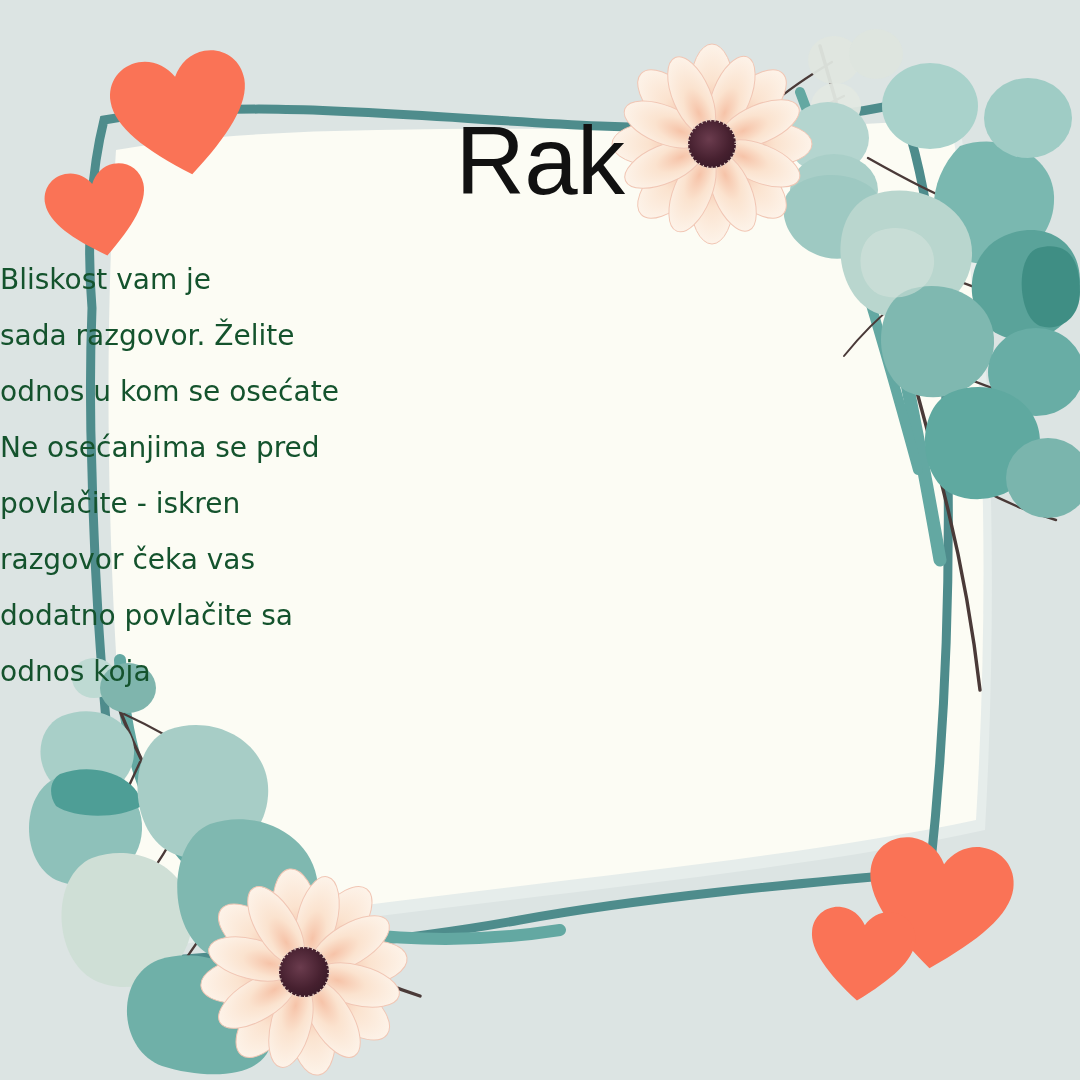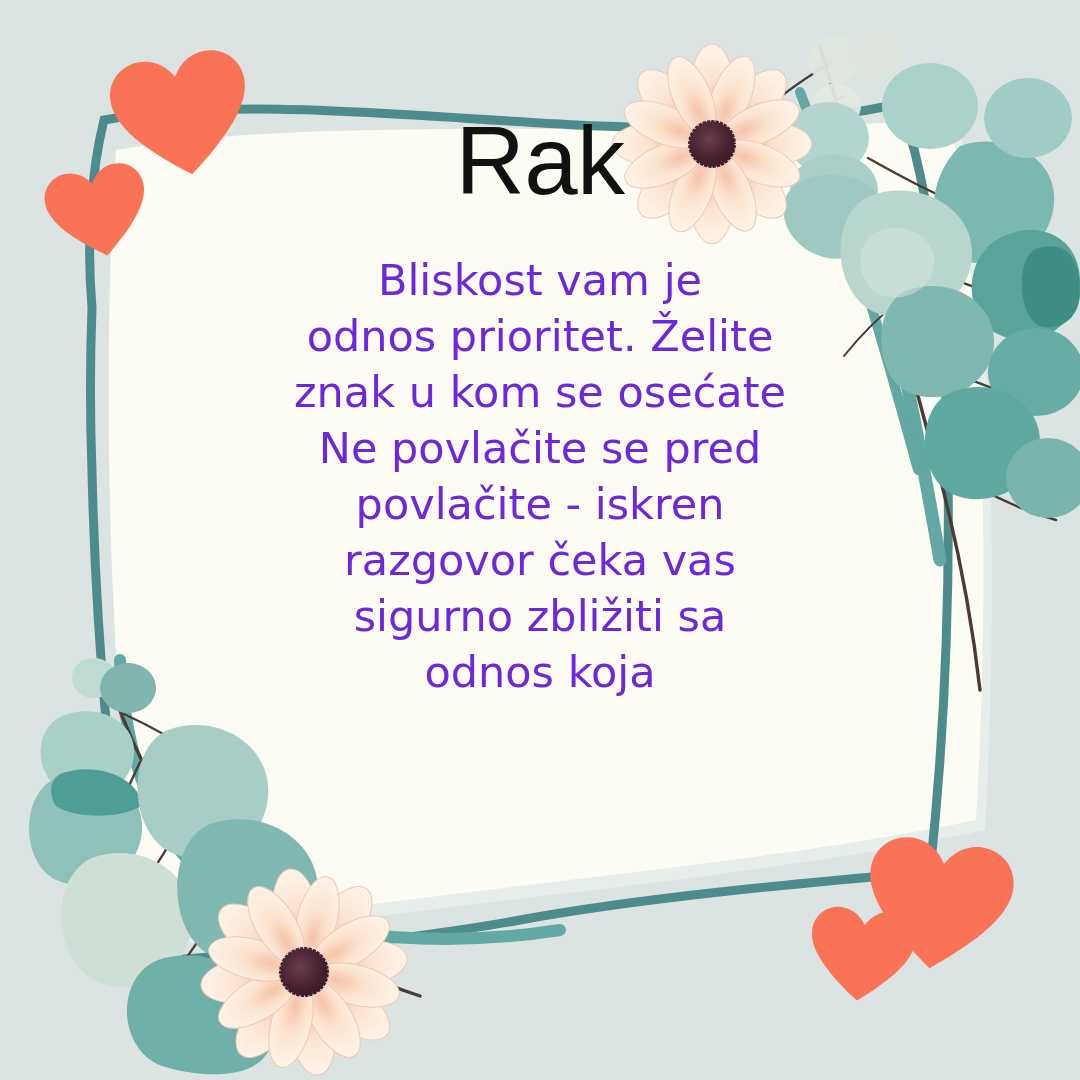--- a/index.html
+++ b/index.html
@@ -43,24 +43,24 @@
     font-weight: 400;
     color: #111111;
     letter-spacing: -0.5px;
     font-family: "Liberation Sans", sans-serif;
   }
   #body-text {
     position: absolute;
     left: 0;
     top: 252px;
     width: 1080px;
-    text-align: center;
-    font-size: 43px;
+    text-align: left;
+    font-size: 28px;
     line-height: 56px;
-    color: #6d28d9;
+    color: #14532d;
     font-weight: 400;
     font-family: "DejaVu Sans", sans-serif;
   }
   #body-text .ln { display: block; white-space: pre; }
 </style>
 </head>
 <body>
 
 <div id="card">
 
@@ -220,23 +220,23 @@
       <path transform="translate(44,182) rotate(-12) scale(0.85)" d="M55,100 C 18,72 -4,48 -4,26 C -4,8 10,-4 26,-4 C 38,-4 49,3 55,14 C 61,3 72,-4 84,-4 C 100,-4 114,8 114,26 C 114,48 92,72 55,100 Z"></path>
       <path transform="translate(880,838) rotate(8) scale(1.22)" d="M55,100 C 18,72 -4,48 -4,26 C -4,8 10,-4 26,-4 C 38,-4 49,3 55,14 C 61,3 72,-4 84,-4 C 100,-4 114,8 114,26 C 114,48 92,72 55,100 Z"></path>
       <path transform="translate(818,908) rotate(6) scale(0.88)" d="M55,100 C 18,72 -4,48 -4,26 C -4,8 10,-4 26,-4 C 38,-4 49,3 55,14 C 61,3 72,-4 84,-4 C 100,-4 114,8 114,26 C 114,48 92,72 55,100 Z"></path>
     </g>
   </svg>
 
   <div id="content">
     <div id="title">Rak</div>
     <div id="body-text">
       <span class="ln">Bliskost vam je</span>
-      <span class="ln">odnos prioritet. Želite</span>
-      <span class="ln">znak u kom se osećate</span>
-      <span class="ln">Ne povlačite se pred</span>
+      <span class="ln">sada razgovor. Želite</span>
+      <span class="ln">odnos u kom se osećate</span>
+      <span class="ln">Ne osećanjima se pred</span>
       <span class="ln">povlačite - iskren</span>
       <span class="ln">razgovor čeka vas</span>
-      <span class="ln">sigurno zbližiti sa</span>
+      <span class="ln">dodatno povlačite sa</span>
       <span class="ln">odnos koja</span>
     </div>
   </div>
 
 </div>
 
 </body></html>

